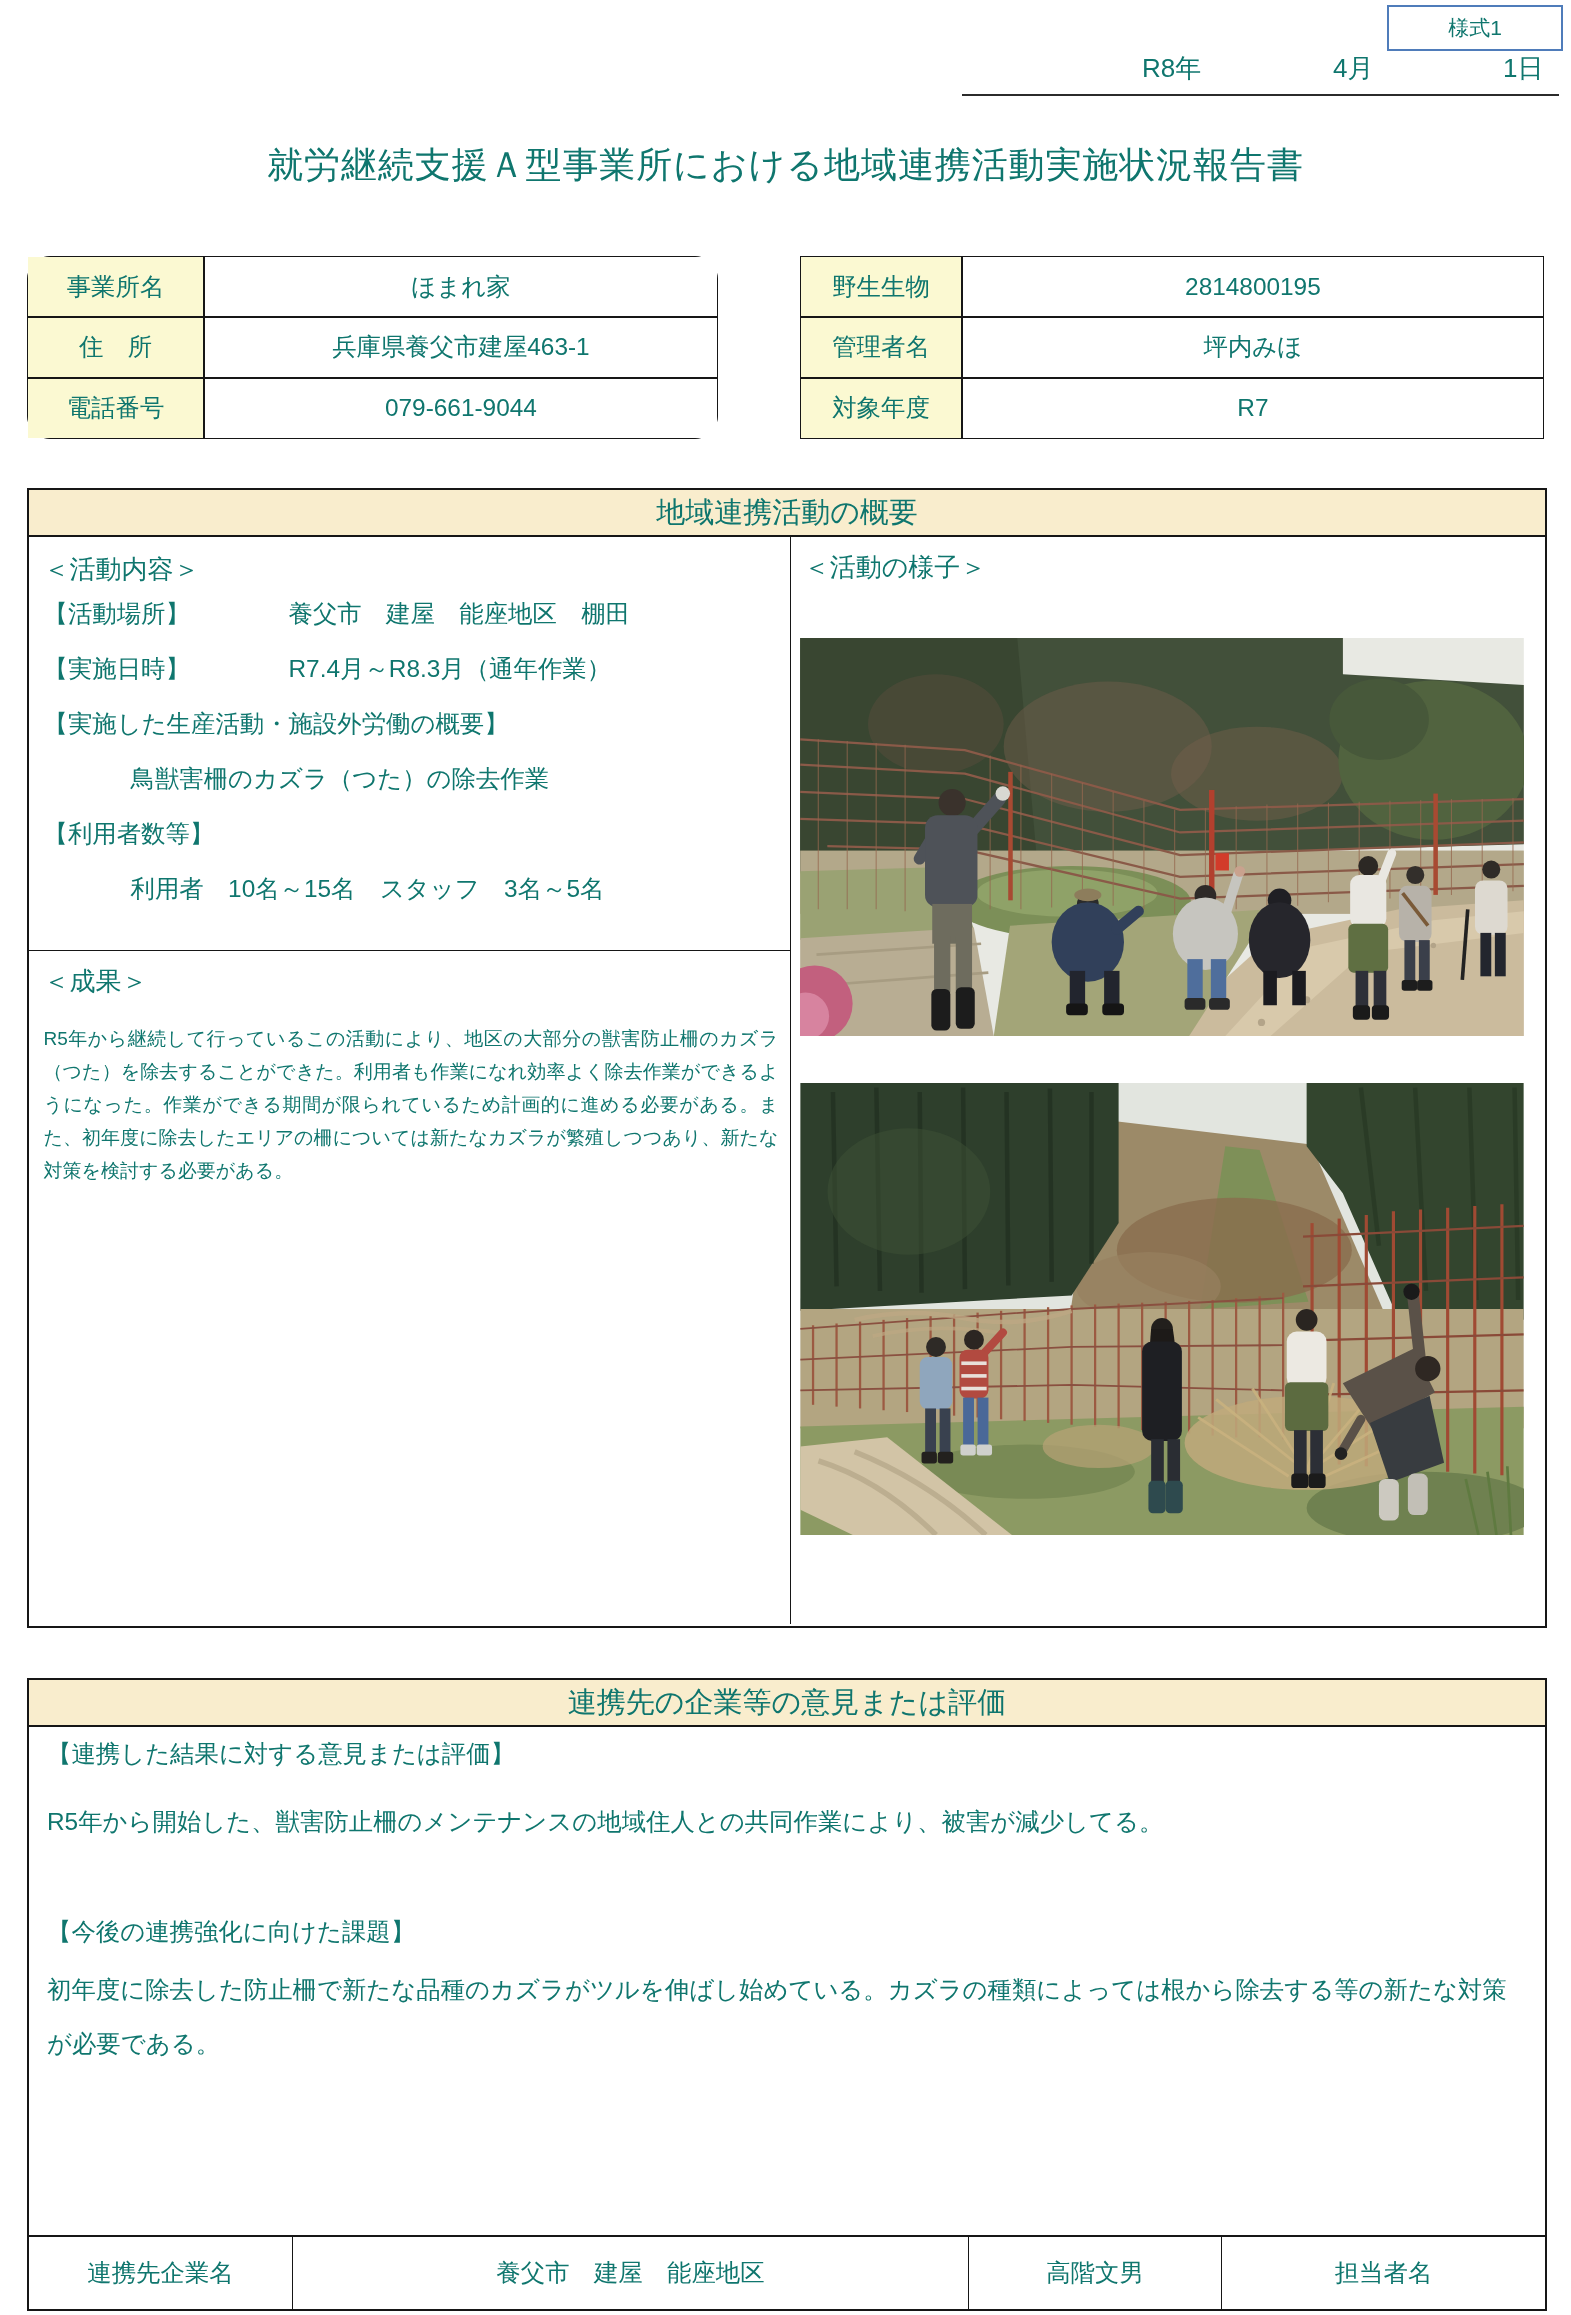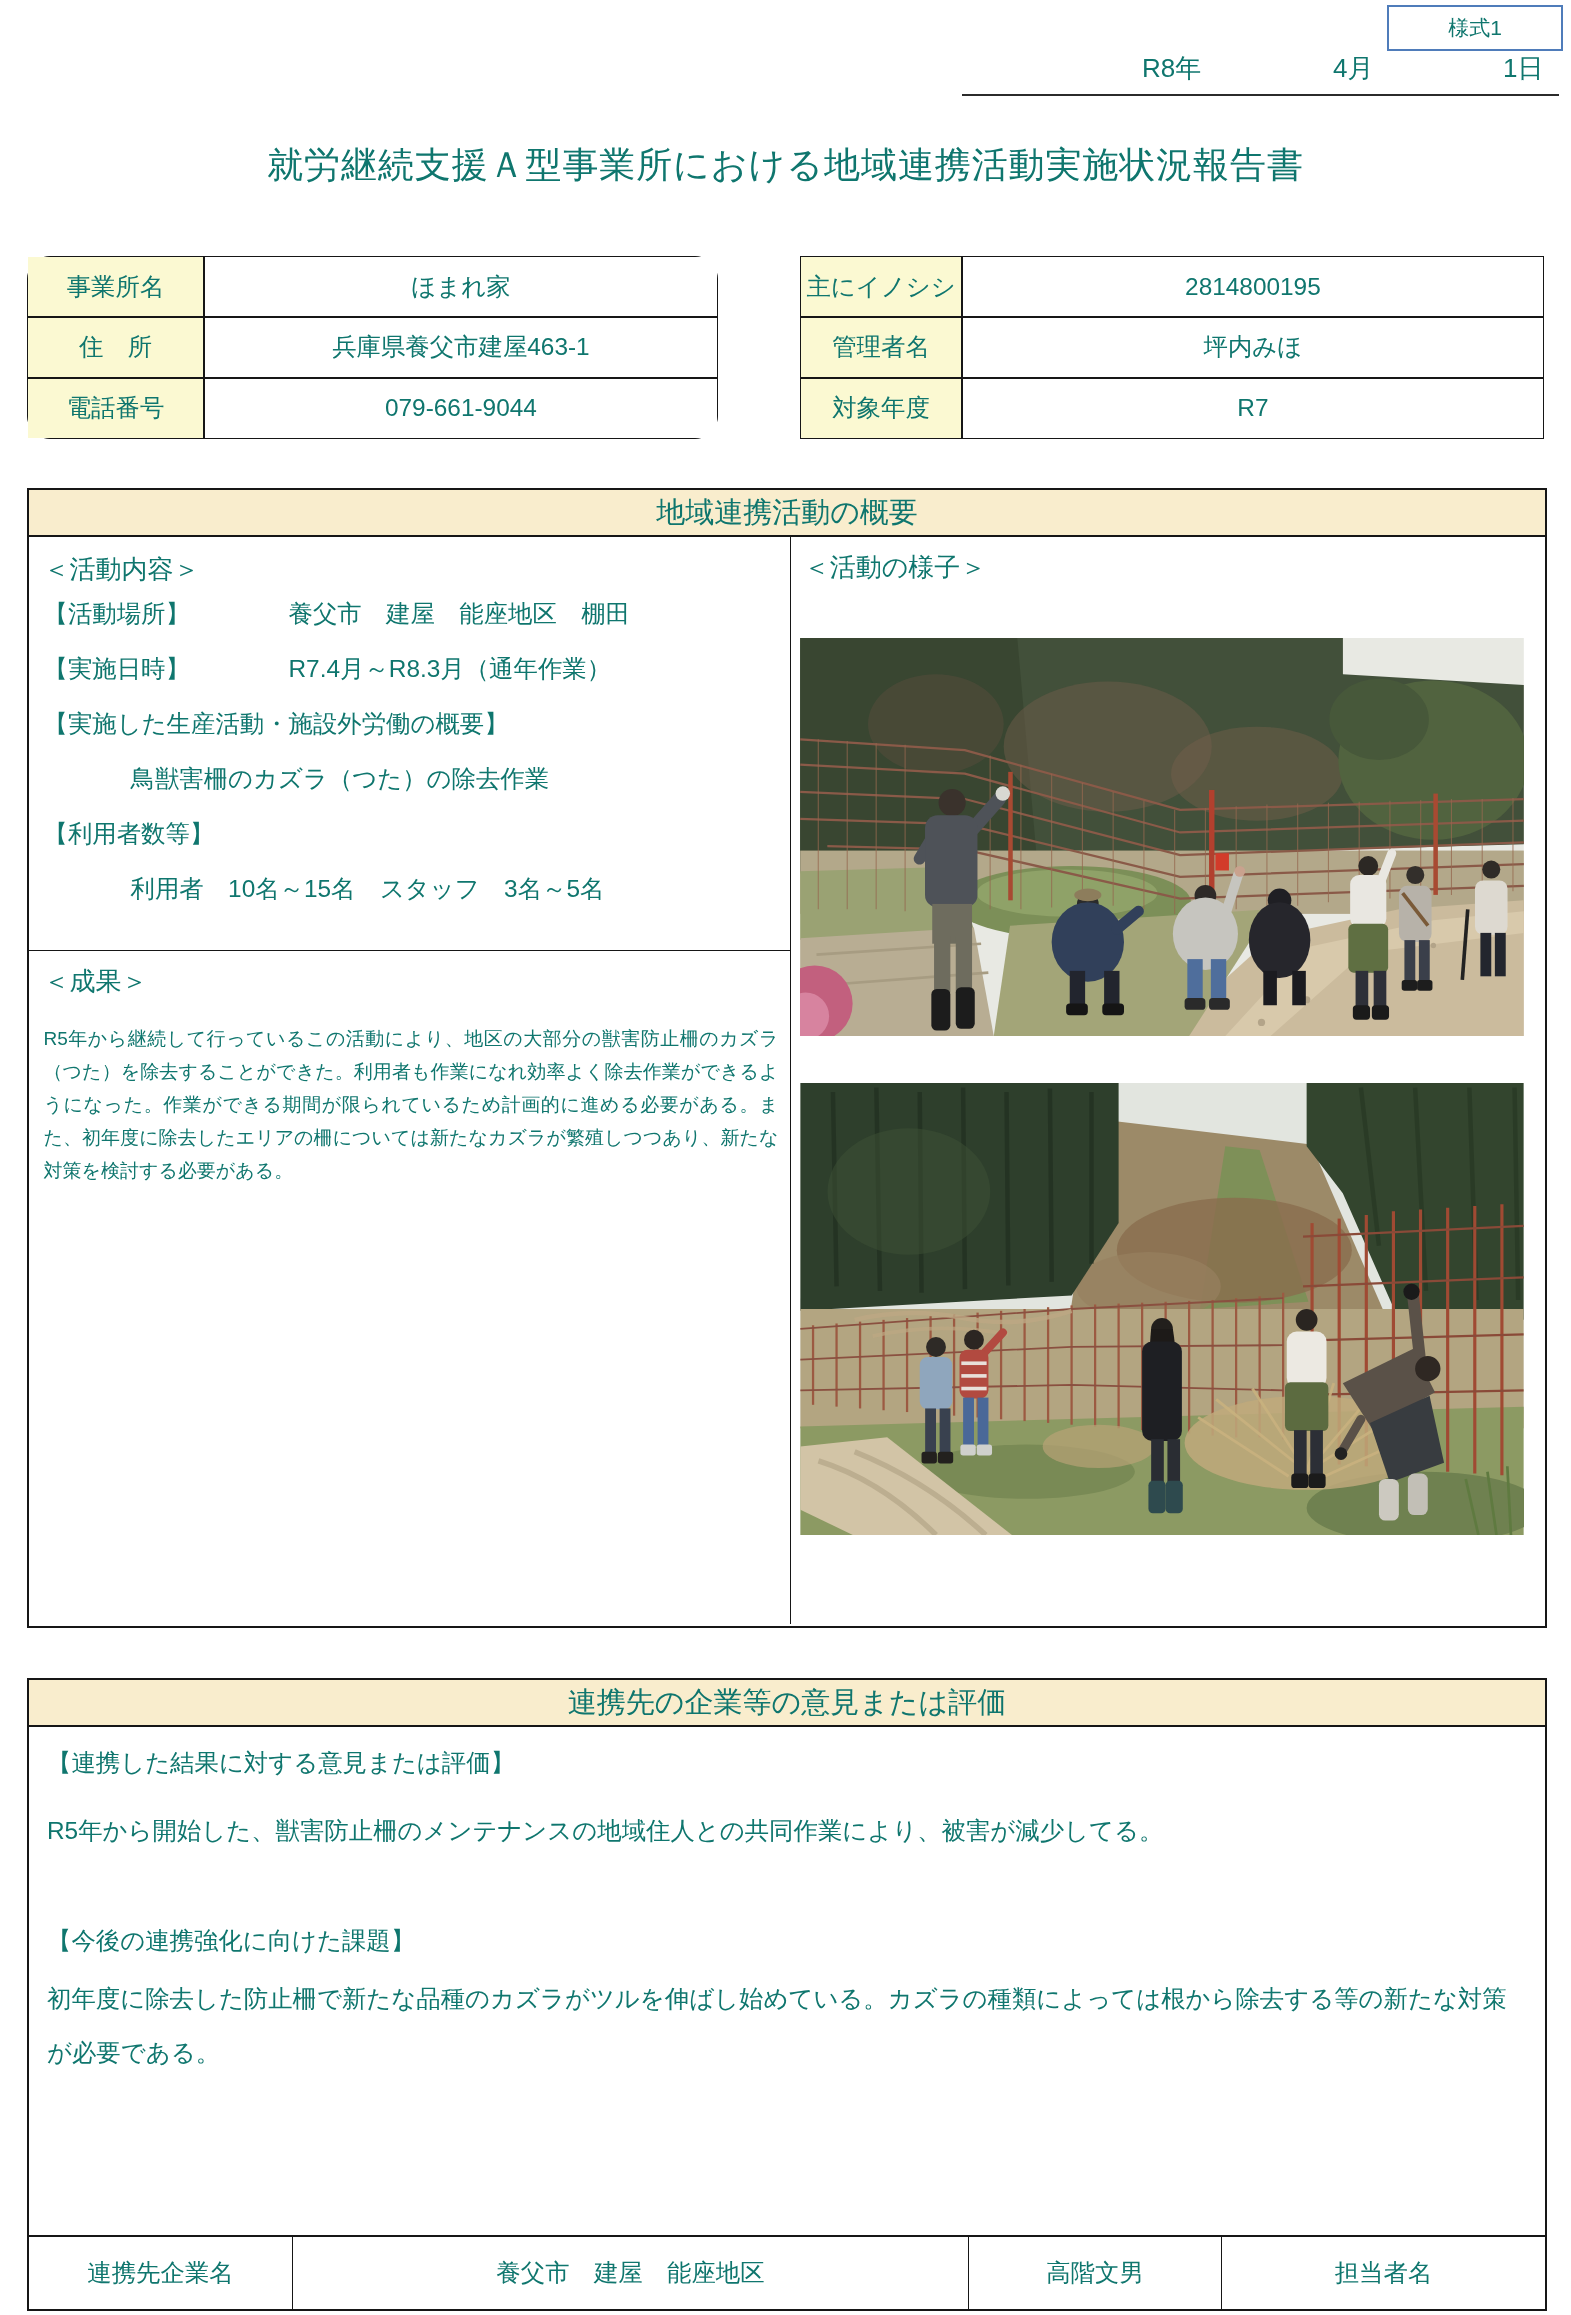--- a/index.html
+++ b/index.html
@@ -56,21 +56,21 @@
   .arow.indent { padding-left:87px; }
   .sec-purpose { height:335px; border-top:1.8px solid #161616; padding:12.7px 14.5px 0; }
   .sec-results { flex:1; border-top:1.8px solid #161616; padding:12.7px 14.5px 0; }
   .body-par { margin-top:23.5px; font-size:19px; line-height:33px; width:735px;
               text-align:justify; word-break:break-all; overflow-wrap:anywhere; }
   .col-right .sec-heading { position:absolute; top:12.7px; left:12.7px; }
   .photo { position:absolute; left:9px; display:block; }
   .photo1 { top:101px; }
   .photo2 { top:546px; }
   
-  .fb-body { padding:20px 18px 0; }
+  .fb-body { padding:11px 18px 0; }
   .fb-label { font-size:24.4px; }
   .fb-text  { font-size:24.4px; line-height:54px; word-break:break-all; overflow-wrap:anywhere; }
   .fb-text.first { margin-top:25px; }
   .fb-label.second { margin-top:67px; }
   .fb-text.issue { margin-top:14.5px; }
   .partner-row {
     position:absolute; left:0; right:0; bottom:0; height:74px;
     border-top:2.7px solid #161616; display:grid;
     grid-template-columns:263px 676px 253px 1fr; background:#fff;
   }
@@ -96,21 +96,21 @@
   <div class="tbl tbl-left">
     <div class="cell lbl">事業所名</div>
     <div class="cell">ほまれ家</div>
     <div class="cell lbl">住　所</div>
     <div class="cell">兵庫県養父市建屋463-1</div>
     <div class="cell lbl">電話番号</div>
     <div class="cell">079-661-9044</div>
   </div>
 
   <div class="tbl tbl-right">
-    <div class="cell lbl">主にイノシシ</div>
+    <div class="cell lbl">野生生物</div>
     <div class="cell">2814800195</div>
     <div class="cell lbl">管理者名</div>
     <div class="cell">坪内みほ</div>
     <div class="cell lbl">対象年度</div>
     <div class="cell">R7</div>
   </div>
 
   <div class="box box1">
     <div class="box-header">地域連携活動の概要</div>
     <div class="box1-body">

